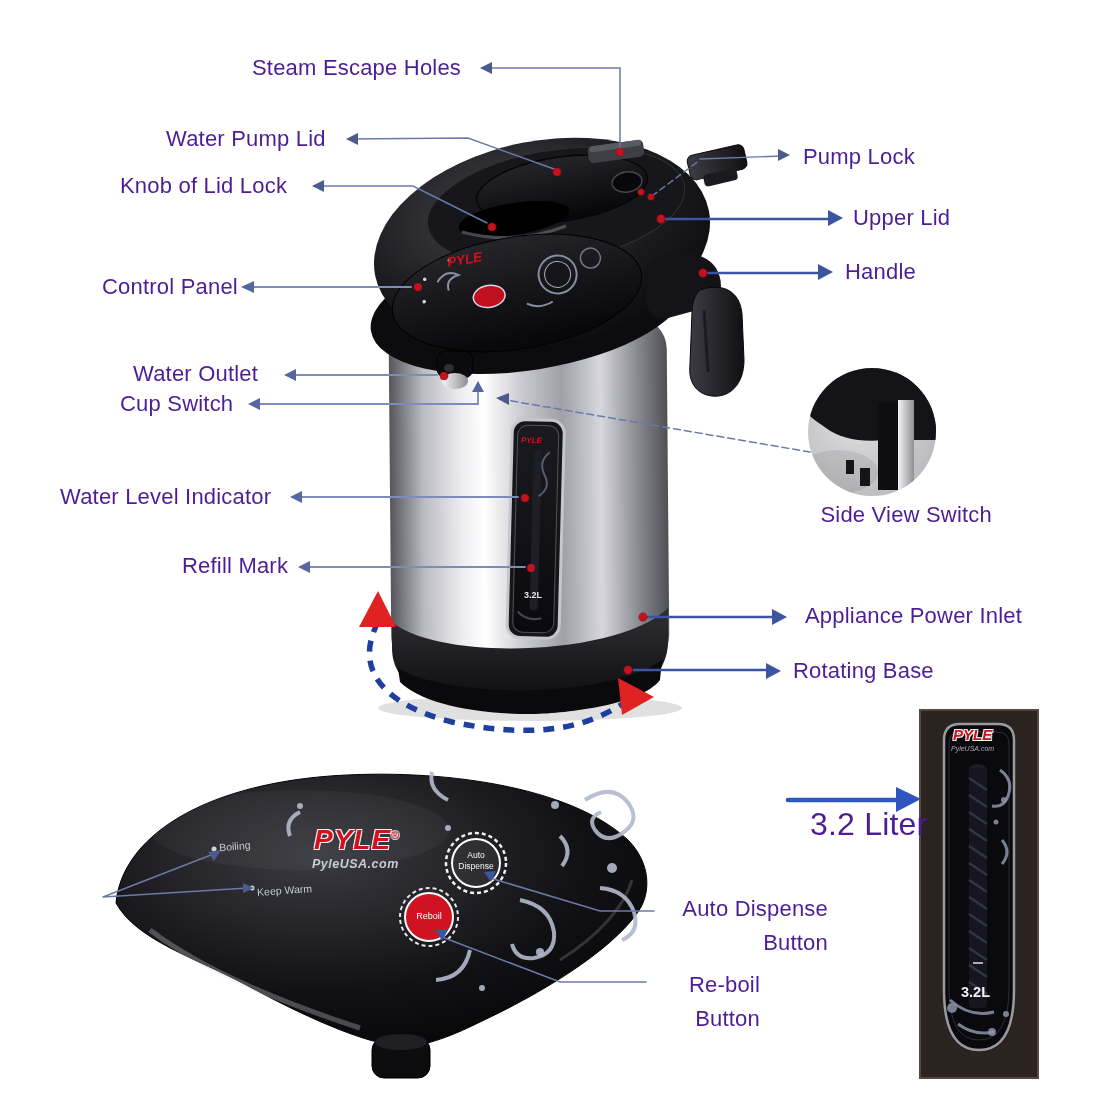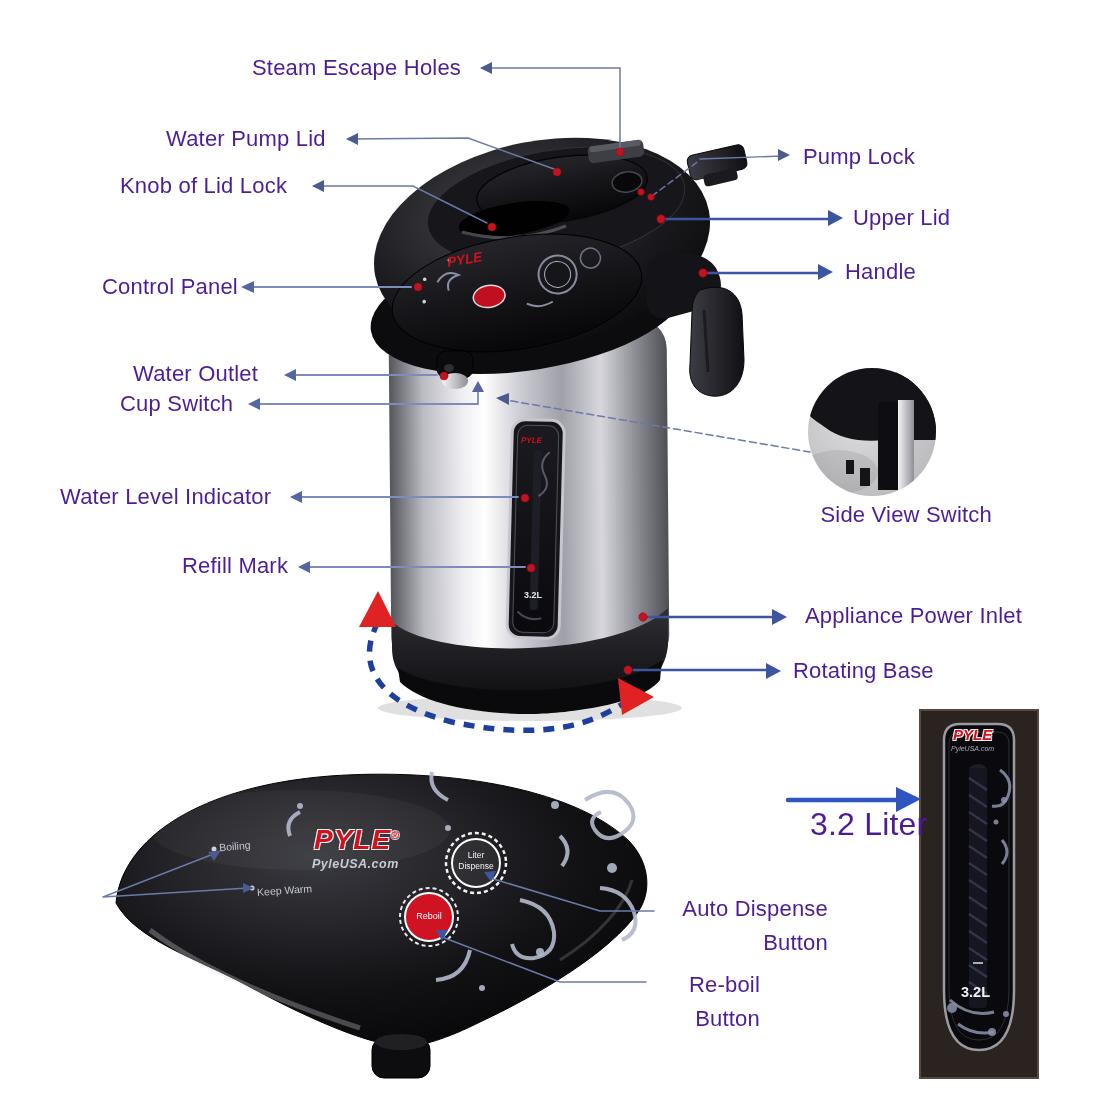--- a/index.html
+++ b/index.html
@@ -382,18 +382,18 @@
 <div class="t-lidsite">PyleUSA.com</div>
 <div class="ptxt t-panelbrand">PYLE</div>
 <div class="ptxt t-winbrand">PYLE</div>
 <div class="t-wincap">3.2L</div>
 <div class="ptxt outline-w t-insbrand">PYLE</div>
 <div class="t-inssite">PyleUSA.com</div>
 <div class="t-inscap">3.2L</div>
 <div class="t-led t-boil">Boiling</div>
 <div class="t-led t-warm">Keep Warm</div>
 <div class="t-btn t-auto">
-  <div>Liter</div>
+  <div>Auto</div>
   <div>Dispense</div>
 </div>
 <div class="t-btn t-reboilbtn">Reboil</div>
 
 </div>
 
 </body></html>

